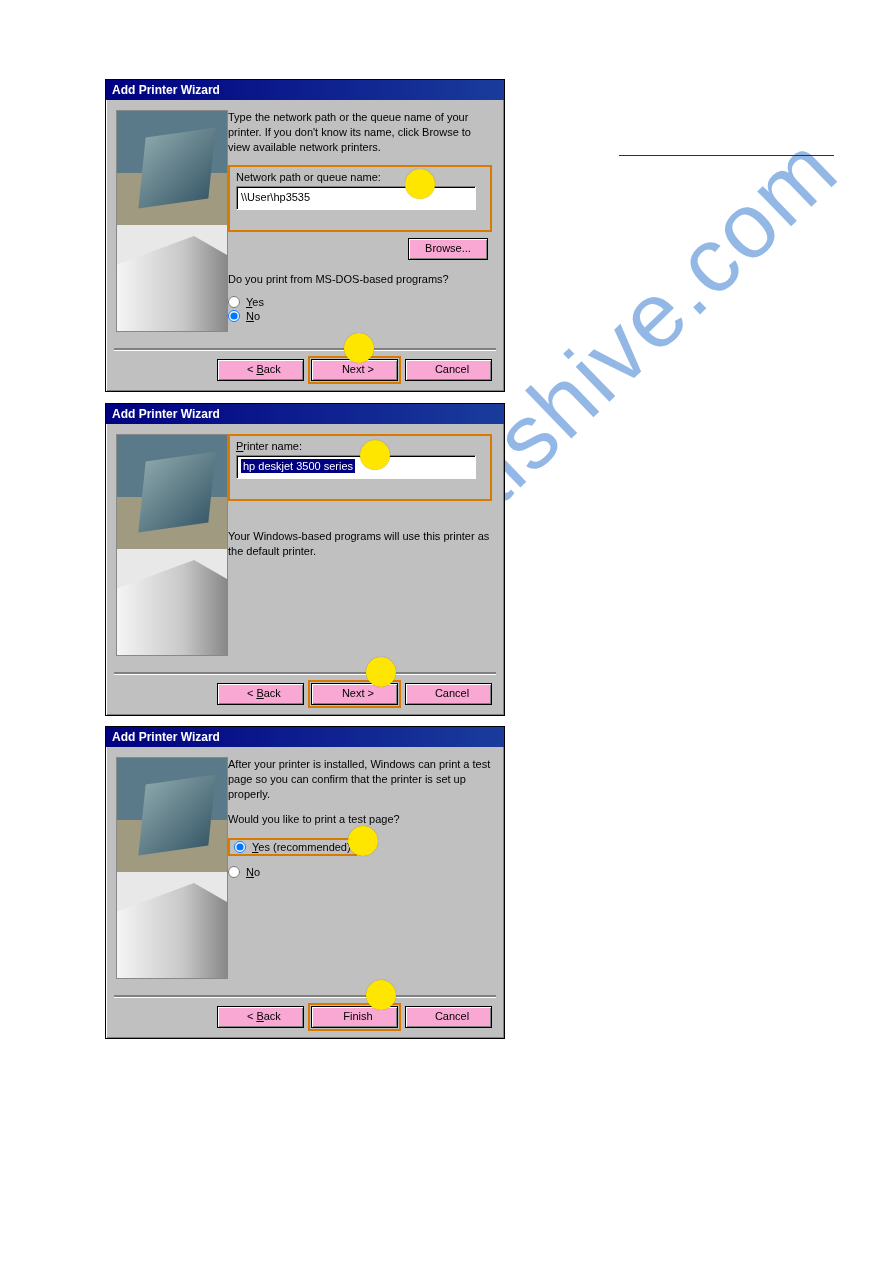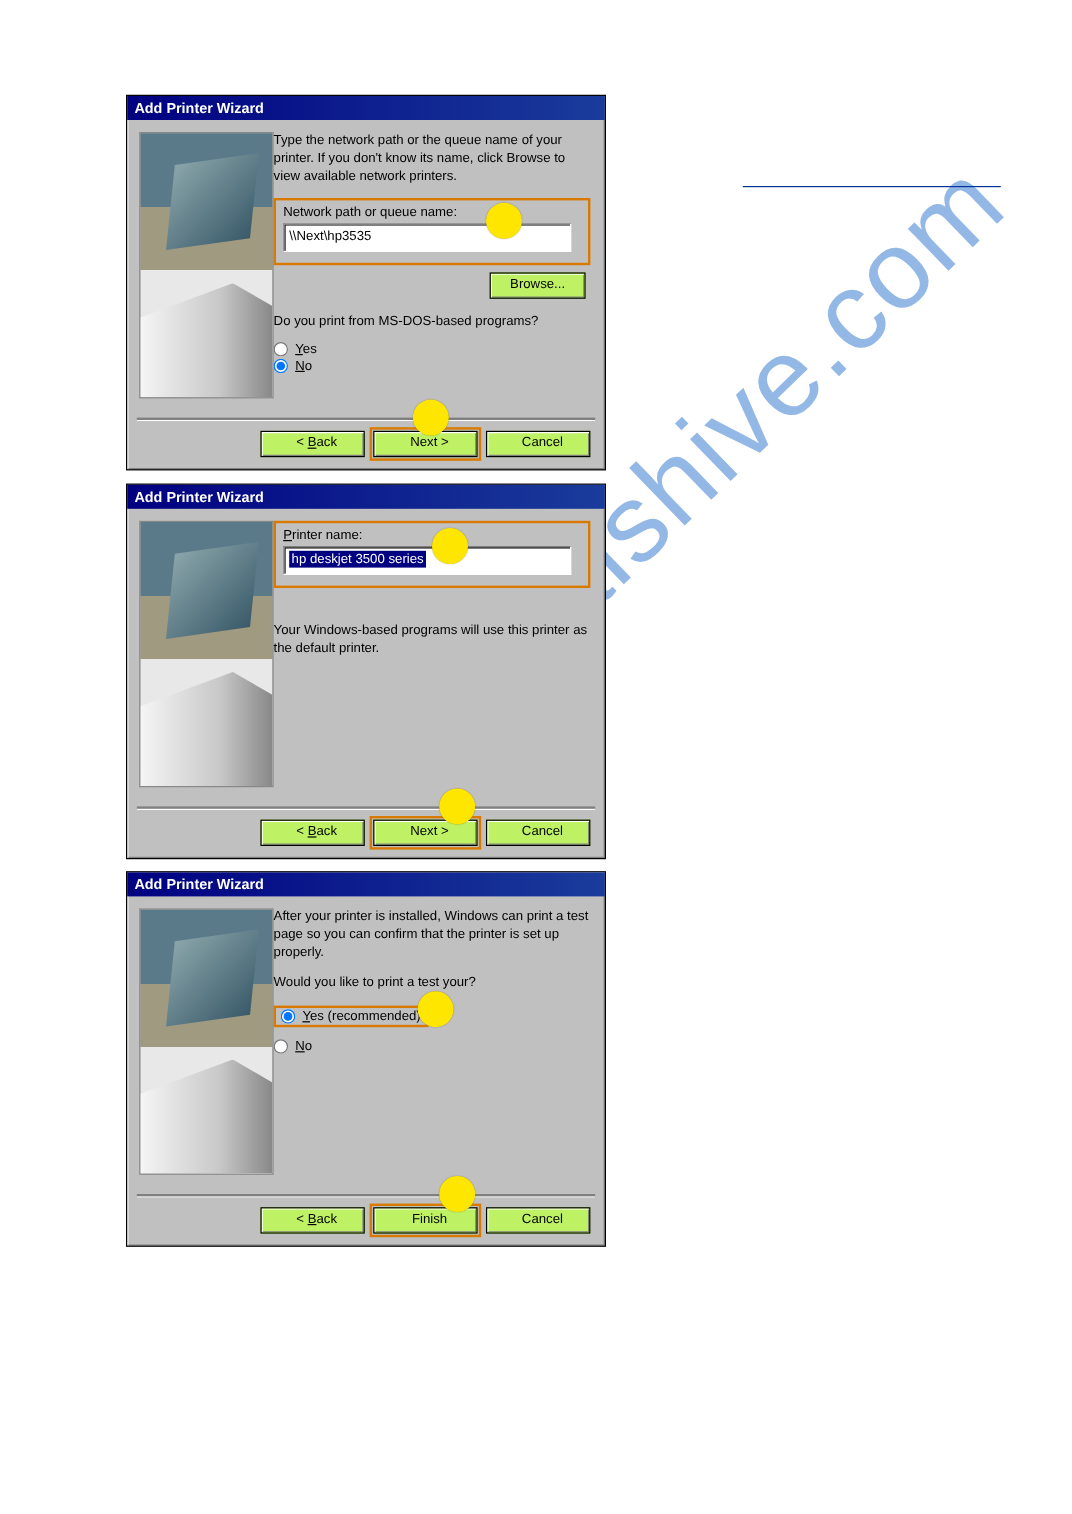--- a/index.html
+++ b/index.html
@@ -65,21 +65,21 @@
     flex: 1;
     position: relative;
   }
   .desc {
     font-size: 11px;
     line-height: 1.35;
     margin-bottom: 10px;
   }
   .field-group {
     border: 2px solid #d97a00;
-    padding: 4px 6px 9px 6px;
+    padding: 4px 6px 20px 6px;
     margin-bottom: 6px;
     position: relative;
   }
   .label {
     font-size: 11px;
     display: block;
     margin-bottom: 3px;
   }
   .textbox {
     width: 230px;
@@ -94,21 +94,21 @@
     display: inline-block;
     line-height: 16px;
   }
   .btn {
     display: inline-block;
     min-width: 62px;
     height: 20px;
     line-height: 18px;
     text-align: center;
     font-size: 11px;
-    background: #bef264;
+    background: #f9a8d4;
     border: 1px solid #000;
     box-shadow: 1px 1px 0 #fff inset, -1px -1px 0 #808080 inset;
     padding: 0 8px;
     cursor: default;
   }
   .btn.hi {
     outline: 2px solid #d97a00;
     outline-offset: 1px;
     text-align: center;
   }
@@ -176,21 +176,21 @@
   <div class="link-underline" style="left:619px; top:155px;"></div>
 
   <div class="dialog" style="left:105px; top:79px;">
     <div class="titlebar">Add Printer Wizard</div>
     <div class="content">
       <div class="printer-img"></div>
       <div class="right-col">
         <div class="desc">Type the network path or the queue name of your printer. If you don't know its name, click Browse to view available network printers.</div>
         <div class="field-group">
           <span class="label">Network path or queue name:</span>
-          <span class="textbox">\\Next\hp3535</span>
+          <span class="textbox">\\User\hp3535</span>
           <div class="dot" style="right:55px; top:2px;"></div>
         </div>
         <div style="text-align:right; margin:6px 4px 12px 0;">
           <span class="btn">Browse...</span>
         </div>
         <div class="desc">Do you print from MS-DOS-based programs?</div>
         <div class="radio-row">
           <input type="radio" style="">
           <span class="radio-label"><span class="accel">Y</span>es</span>
         </div>
@@ -232,21 +232,21 @@
       <span class="btn">Cancel</span>
     </div>
   </div>
 
   <div class="dialog" style="left:105px; top:726px;">
     <div class="titlebar">Add Printer Wizard</div>
     <div class="content">
       <div class="printer-img"></div>
       <div class="right-col">
         <div class="desc">After your printer is installed, Windows can print a test page so you can confirm that the printer is set up properly.</div>
-        <div class="desc">Would you like to print a test your?</div>
+        <div class="desc">Would you like to print a test page?</div>
         <div style="position:relative; margin-top:6px;">
           <div class="radio-row hi">
             <input type="radio" checked="" style="">
             <span class="radio-label"><span class="accel">Y</span>es (recommended)</span>
           </div>
           <div class="dot" style="left:120px; top:-10px;"></div>
         </div>
         <div class="radio-row" style="margin-top:8px;">
           <input type="radio" style="">
           <span class="radio-label"><span class="accel">N</span>o</span>

